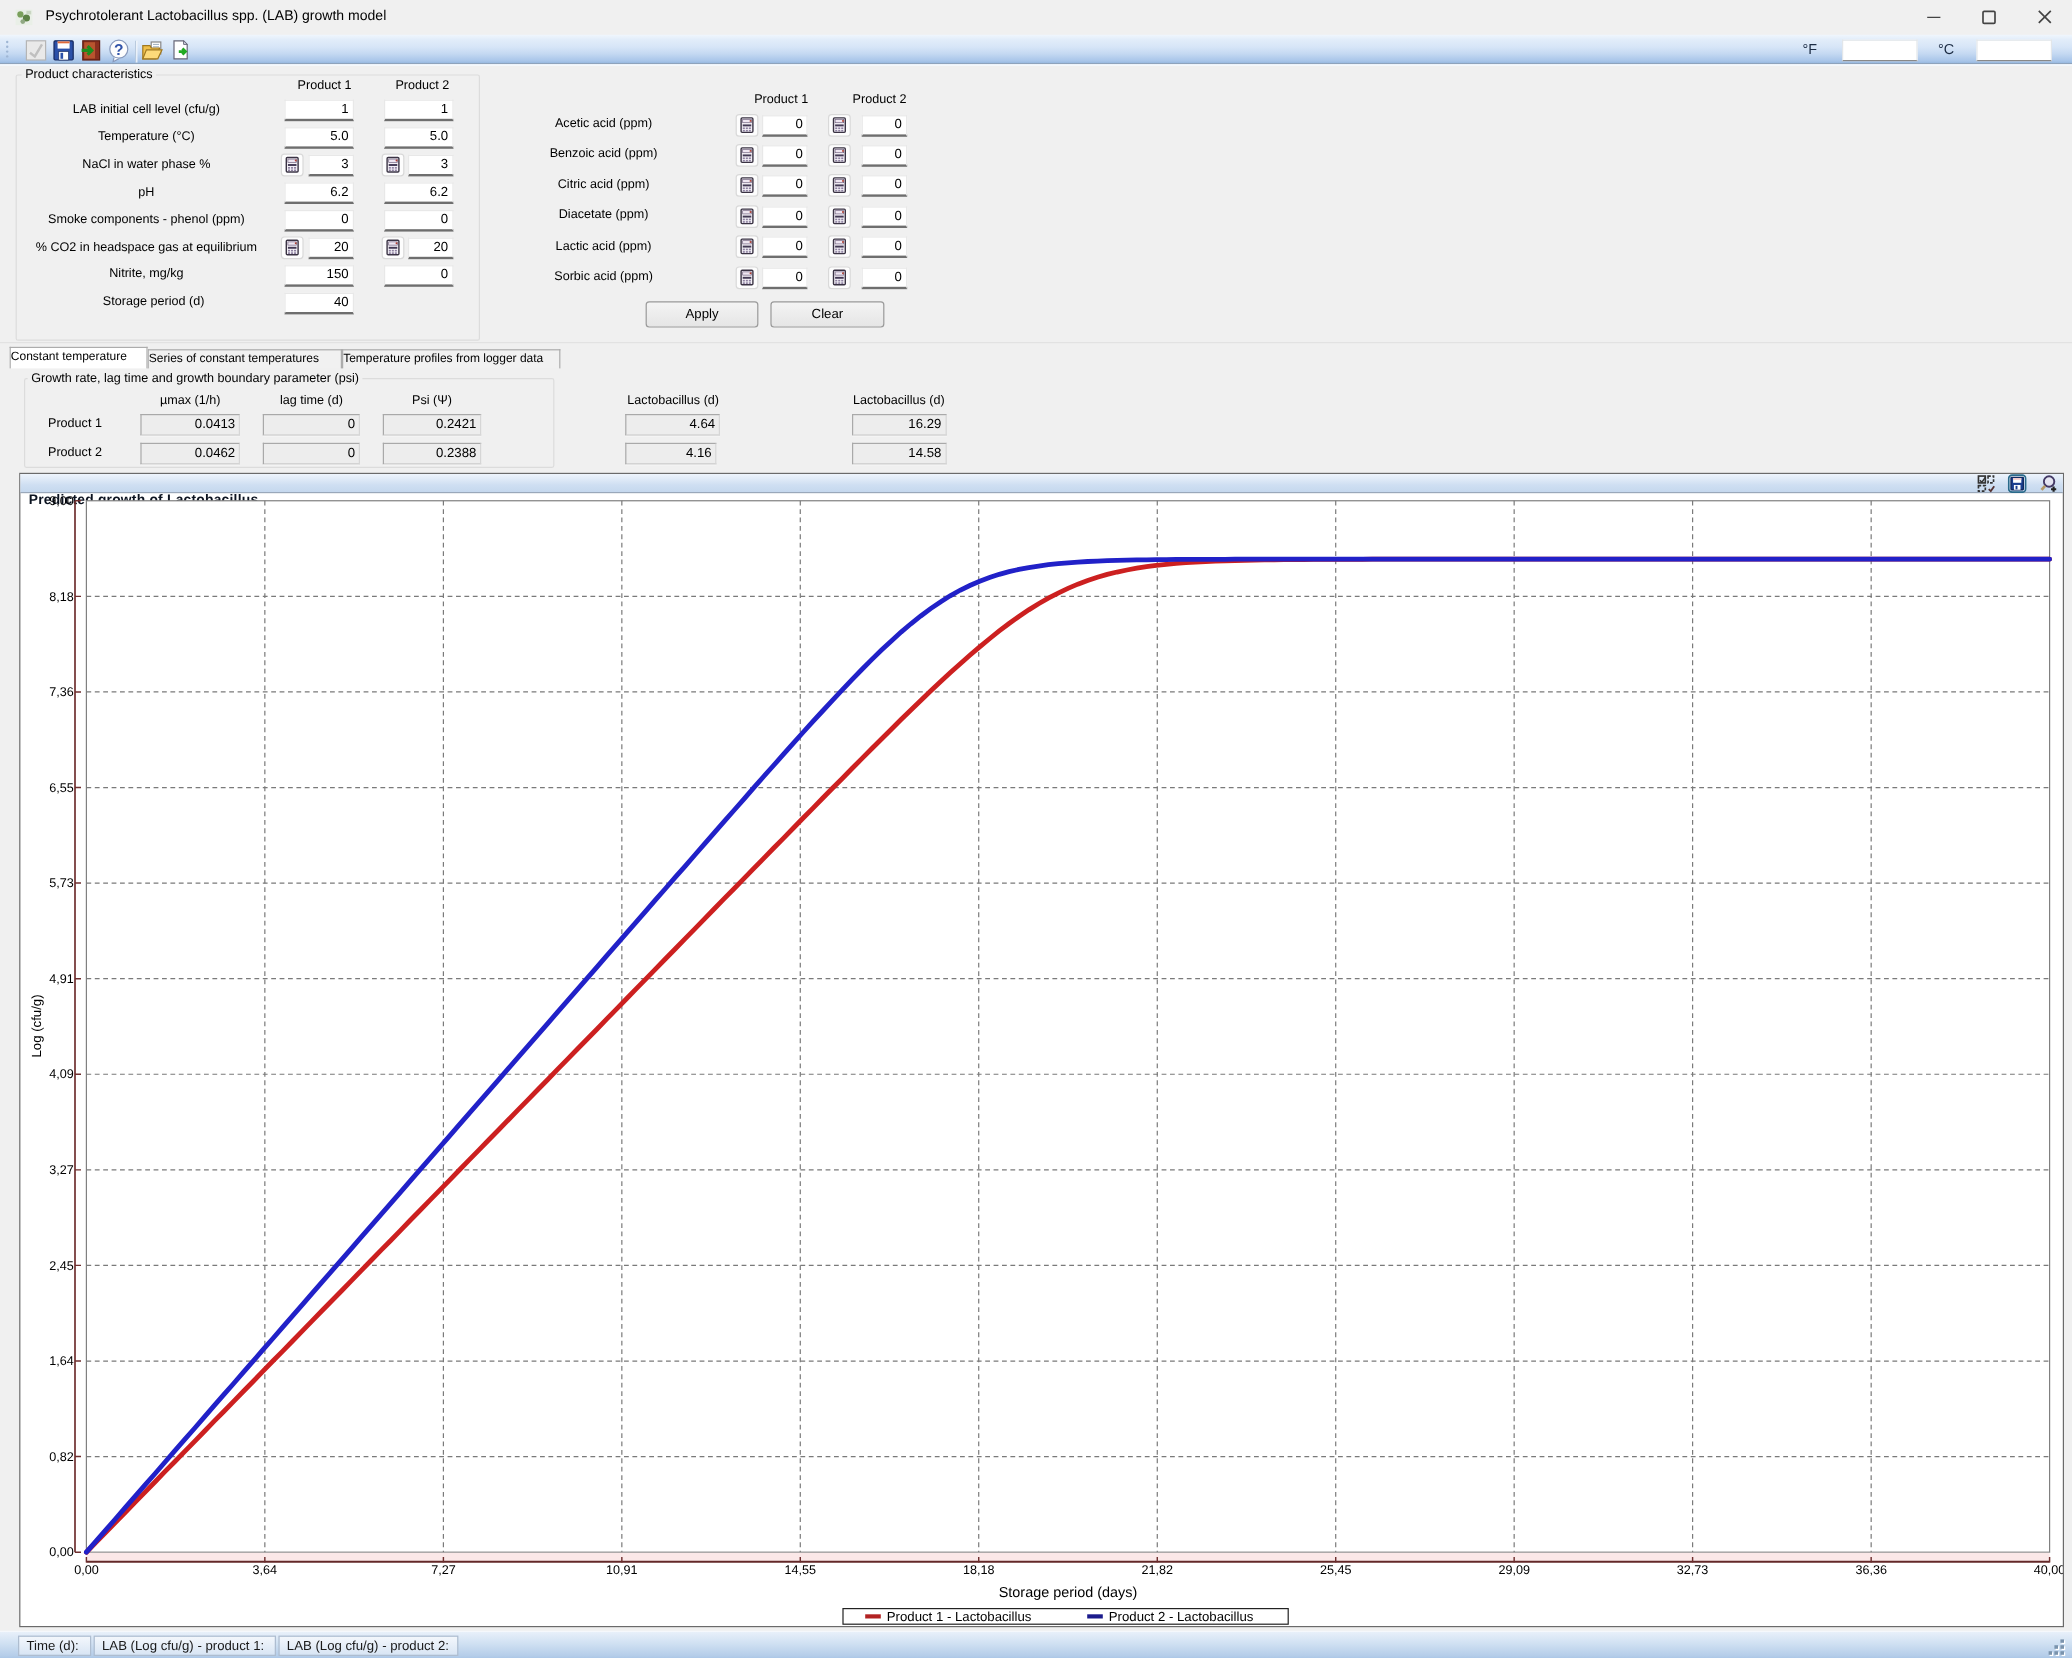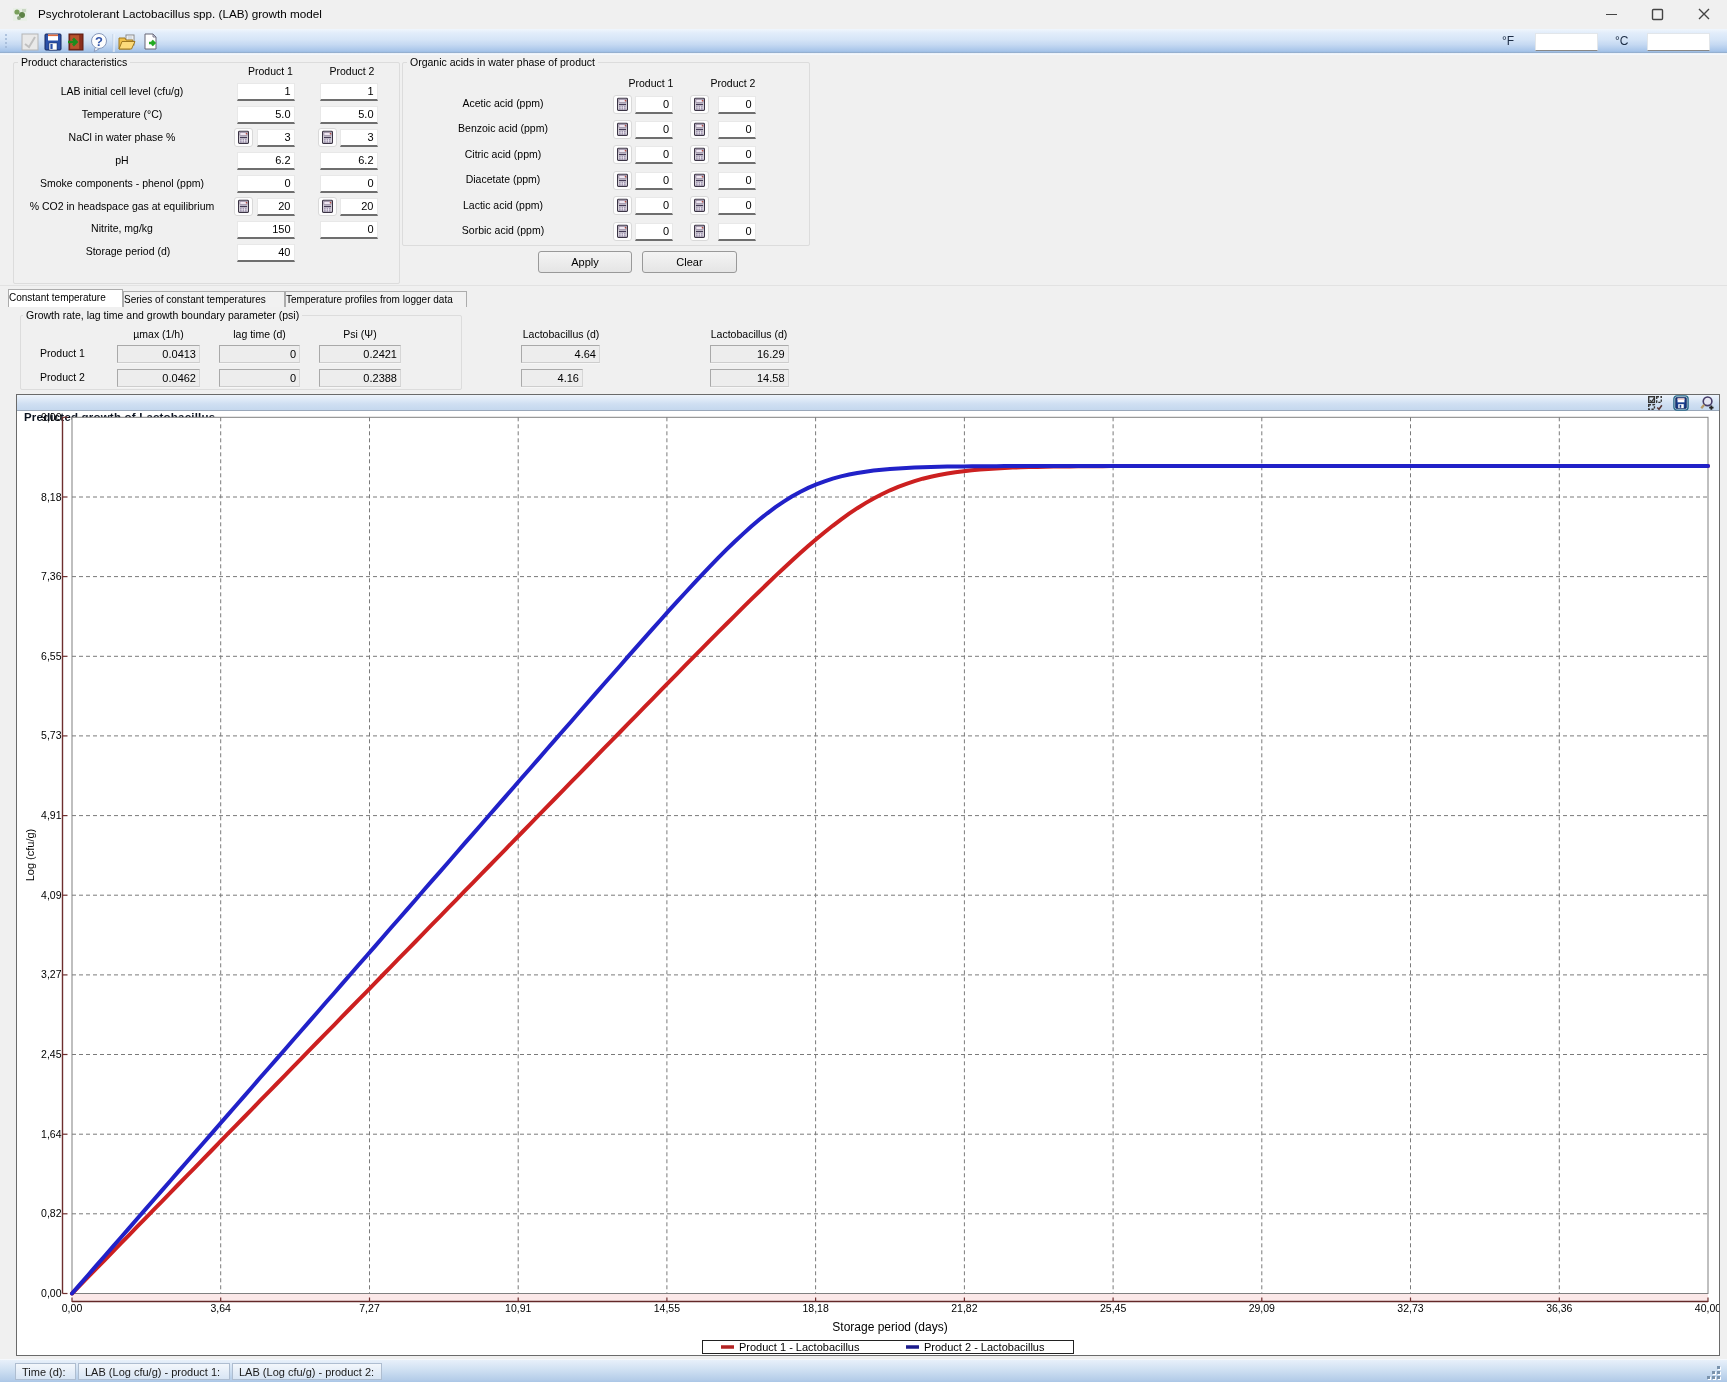--- a/index.html
+++ b/index.html
@@ -119,23 +119,20 @@
     </svg>
     <div class="tlabel" style="left:1502px">°F</div>
     <div class="tinput" style="left:1535px;width:63px"></div>
     <div class="tlabel" style="left:1615px">°C</div>
     <div class="tinput" style="left:1647px;width:63px"></div>
 
   <div class="group" style="left:13px;top:62px;width:387px;height:222px">
     <div class="gtitle" style="left:4px">Product characteristics</div>
   </div>
 
-  <div class="group" style="left:402px;top:62px;width:408px;height:184px">
-    <div class="gtitle" style="left:4px">Organic acids in water phase of product</div>
-  </div>
   <div class="lblc" style="left:22px;top:66px;width:200px">&nbsp;</div>
   <div class="lblc" style="left:241px;top:65px;width:59px">Product 1</div>
   <div class="lblc" style="left:323px;top:65px;width:58px">Product 2</div>
   <div class="lblc" style="left:22px;top:84.5px;width:200px">LAB initial cell level (cfu/g)</div>
   <div class="field" style="left:236.5px;top:83px;width:58px">1</div>
   <div class="field" style="left:320px;top:83px;width:57.5px">1</div>
   <div class="lblc" style="left:22px;top:107.5px;width:200px">Temperature (°C)</div>
   <div class="field" style="left:236.5px;top:106px;width:58px">5.0</div>
   <div class="field" style="left:320px;top:106px;width:57.5px">5.0</div>
   <div class="lblc" style="left:22px;top:130.5px;width:200px">NaCl in water phase %</div>
@@ -420,21 +417,21 @@
   <div class="lbl" style="left:40px;top:347px">Product 1</div>
   <div class="lbl" style="left:40px;top:371px">Product 2</div>
   <div class="gfield" style="left:117px;top:345px;width:83px">0.0413</div>
   <div class="gfield" style="left:117px;top:369px;width:83px">0.0462</div>
   <div class="gfield" style="left:219px;top:345px;width:81px">0</div>
   <div class="gfield" style="left:219px;top:369px;width:81px">0</div>
   <div class="gfield" style="left:319px;top:345px;width:82px">0.2421</div>
   <div class="gfield" style="left:319px;top:369px;width:82px">0.2388</div>
   <div class="lblc" style="left:521px;top:328px;width:80px">Lactobacillus (d)</div>
   <div class="gfield" style="left:521px;top:345px;width:79px">4.64</div>
-  <div class="gfield" style="left:521px;top:369px;width:62px">4.16</div>
+  <div class="gfield" style="left:521px;top:369px;width:76px">4.16</div>
   <div class="lblc" style="left:709px;top:328px;width:80px">Lactobacillus (d)</div>
   <div class="gfield" style="left:709.5px;top:345px;width:79px">16.29</div>
   <div class="gfield" style="left:709.5px;top:369px;width:79px">14.58</div>
 
   <div id="chartpanel">
     <div id="chartheader">
       <div id="charttitle">Predicted growth of  Lactobacillus</div>
       <svg class="hicon" style="right:56px" viewBox="0 0 14 14">
           <g stroke="#333" fill="none" stroke-width="1.2">
             <rect x="1.5" y="1.5" width="5" height="5"></rect>

